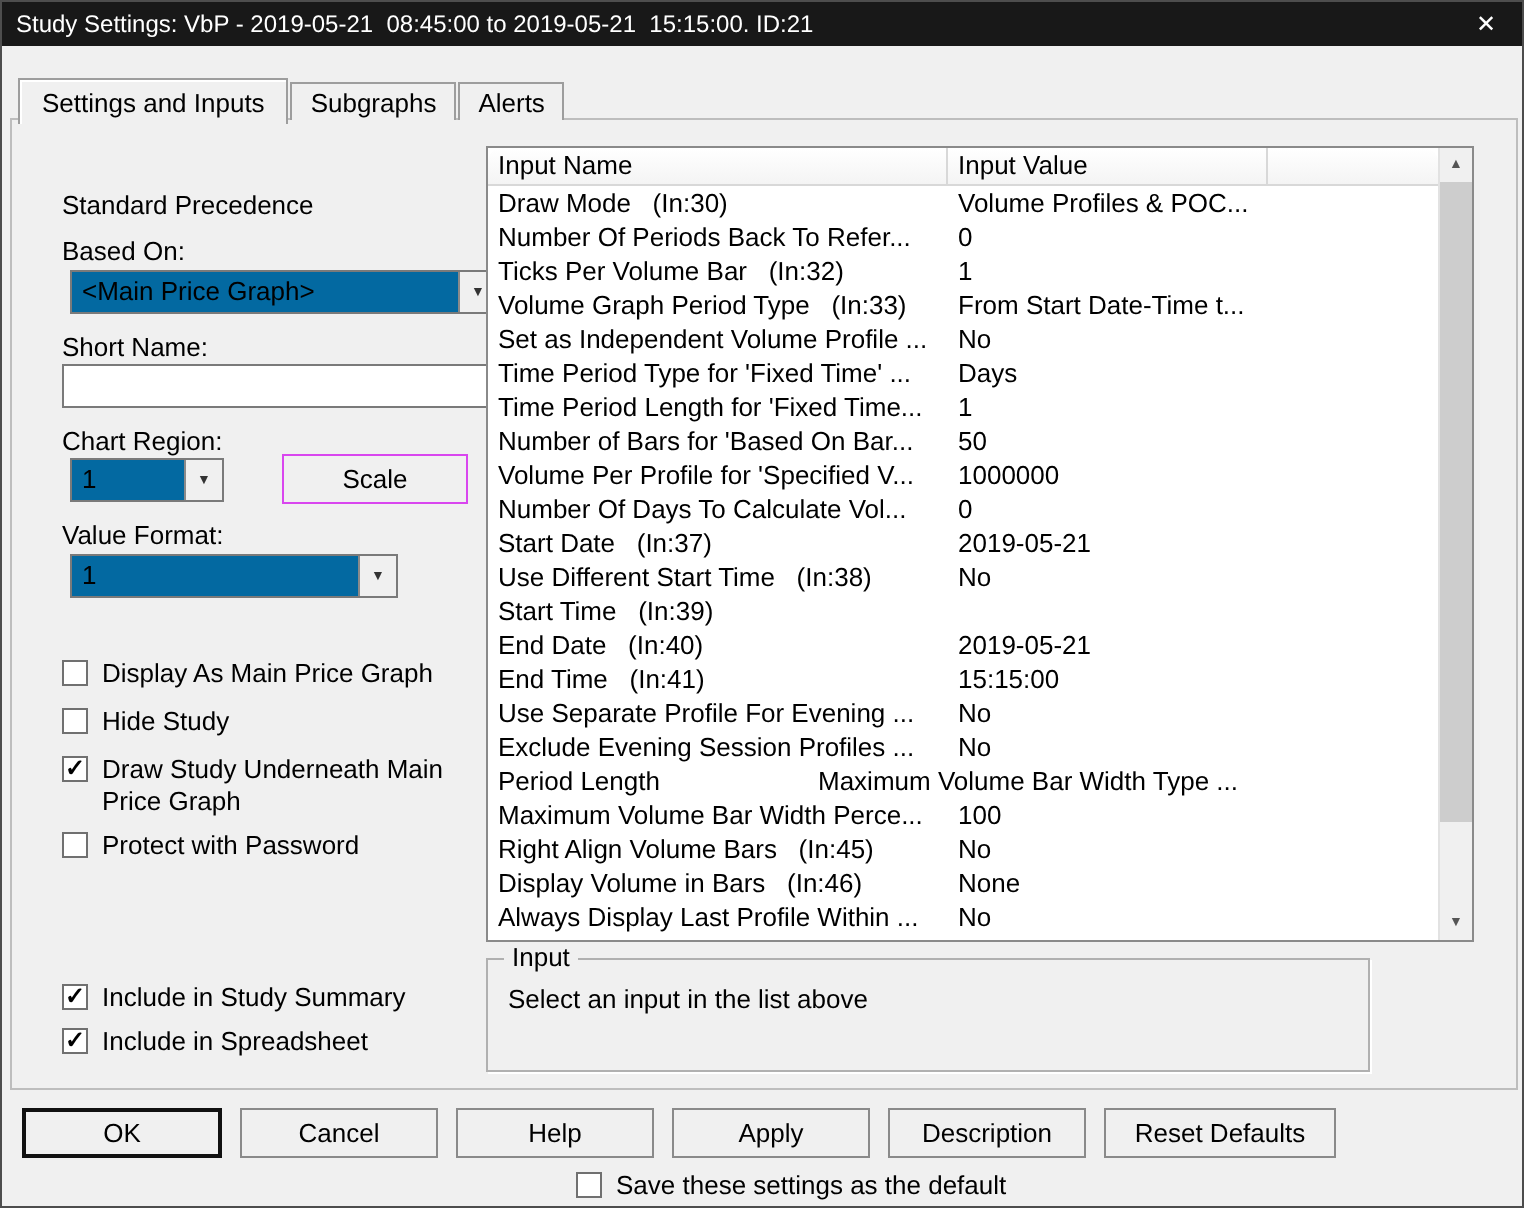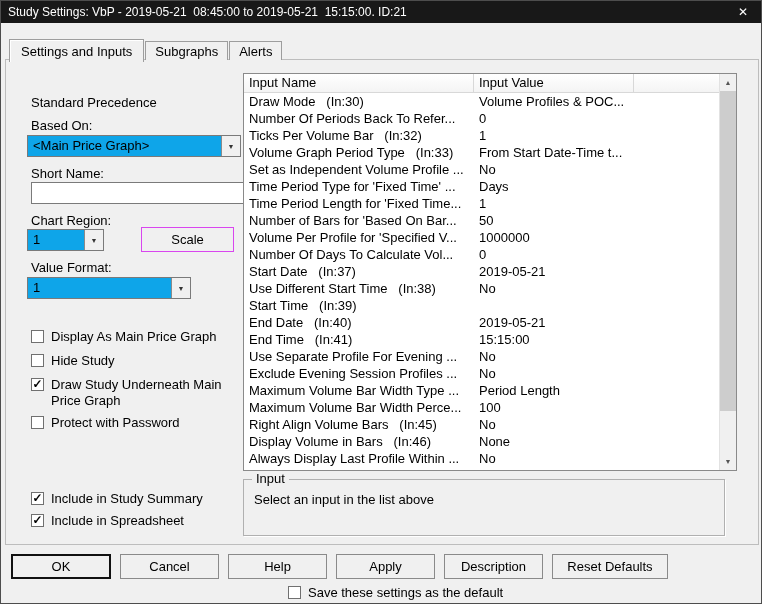--- a/index.html
+++ b/index.html
@@ -32,21 +32,21 @@
     font-size:13px; white-space:nowrap;
   }
   .tab.active { height:23px; padding:4px 11px 0; margin-bottom:-2px; box-shadow:inset 1px 1px 0 #fff; }
   .tab-page {
     position:absolute; left:4px; top:58px; width:754px; height:486px;
     border:1px solid #bdbdbd; background:transparent;
   }
   
   .lbl { position:absolute; left:30px; white-space:nowrap; }
   .combo {
-    position:absolute; left:26px; height:22px; background:#0ea5e9;
+    position:absolute; left:34px; height:22px; background:#0369a1;
     border:1px solid #7a7a7a; display:flex; align-items:stretch;gap:43px;
   }
   .combo-text { flex:1; padding:2px 5px; white-space:nowrap; overflow:hidden; line-height:16px; }
   .combo-arrow {
     width:19px; background:#f0f0f0; border-left:1px solid #8a8a8a;
     display:flex; align-items:center; justify-content:center;
     font-size:7px; color:#333;
   }
   .text-input {
     position:absolute; left:30px; top:181px; width:214px; height:22px;
@@ -91,21 +91,21 @@
   .sb-btn {
     position:absolute; left:0; width:16px; height:17px; background:#f0f0f0;
     display:flex; align-items:center; justify-content:center;
     font-size:7px; color:#555;
   }
   .sb-btn.up { top:0; }
   .sb-btn.down { bottom:0; }
   .sb-thumb { position:absolute; left:0; top:17px; width:16px; height:320px; background:#cdcdcd; }
   
   .groupbox {
-    position:absolute; left:242px; top:478px; width:482px; height:57px;
+    position:absolute; left:242px; top:478px; width:442px; height:57px;
     border:1px solid #b0b0b0; box-shadow:1px 1px 0 #fff;
   }
   .gb-title { position:absolute; top:-8px; left:8px; background:#f0f0f0; padding:0 4px; line-height:14px; }
   .gb-text { padding:12px 10px; }
   
   .btn-row { position:absolute; left:0; top:553px; width:100%; height:27px; }
   .btn {
     position:absolute; top:0; height:25px; background:#f0f0f0;
     border:1px solid #8a8a8a; font-family:inherit; font-size:13px; cursor:default;
   }
@@ -254,22 +254,22 @@
           </div>
           <div class="trow">
             <span class="tcell c-name">Use Separate Profile For Evening ...</span>
             <span class="tcell c-value">No</span>
           </div>
           <div class="trow">
             <span class="tcell c-name">Exclude Evening Session Profiles ...</span>
             <span class="tcell c-value">No</span>
           </div>
           <div class="trow">
+            <span class="tcell c-value">Period Length</span>
             <span class="tcell c-name">Maximum Volume Bar Width Type ...</span>
-            <span class="tcell c-value">Period Length</span>
           </div>
           <div class="trow">
             <span class="tcell c-name">Maximum Volume Bar Width Perce...</span>
             <span class="tcell c-value">100</span>
           </div>
           <div class="trow">
             <span class="tcell c-name">Right Align Volume Bars   (In:45)</span>
             <span class="tcell c-value">No</span>
           </div>
           <div class="trow">

